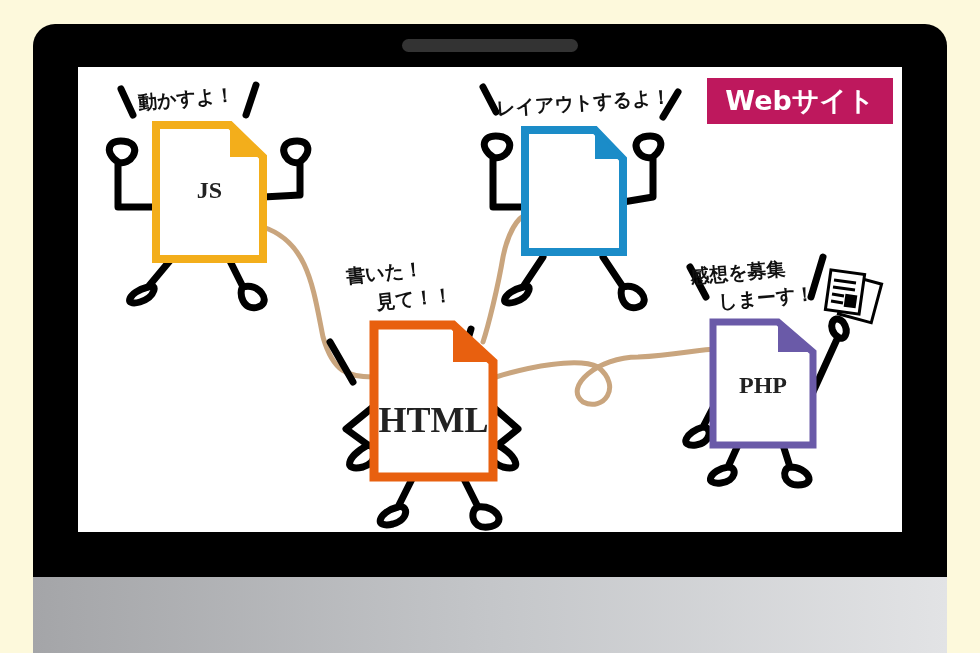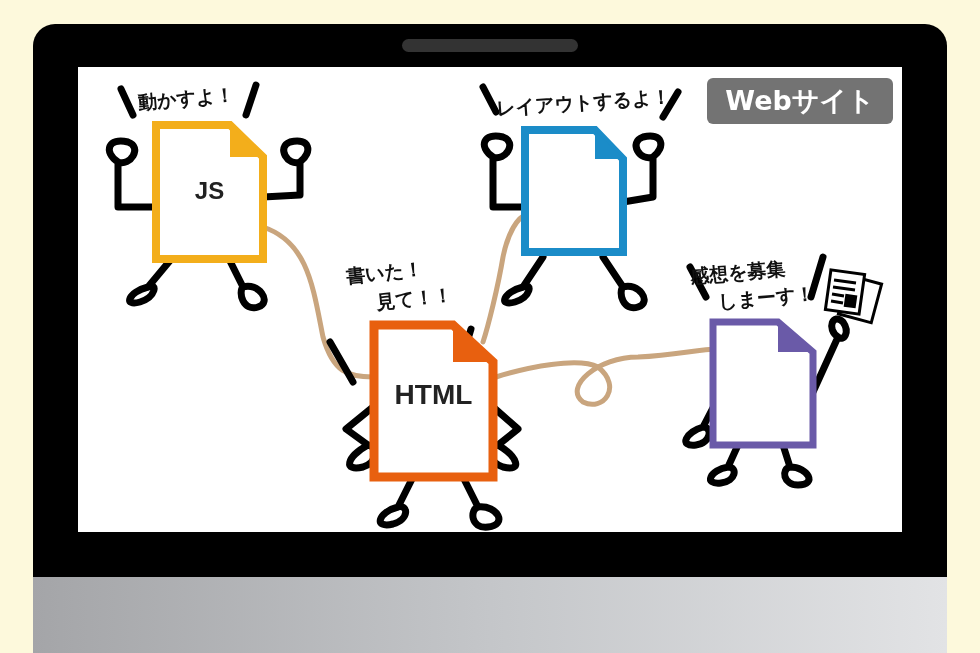--- a/index.html
+++ b/index.html
@@ -21,26 +21,26 @@
     position: absolute; left: 33px; top: 577px; width: 914px; height: 76px;
     background: linear-gradient(90deg, #a4a5a8 0%, #c4c6c9 50%, #e2e3e5 100%);
   }
   .screen {
     position: absolute; left: 78px; top: 67px; width: 824px; height: 465px;
     background: #fff;
   }
   .screen svg { position: absolute; left: 0; top: 0; }
   .badge {
     position: absolute; left: 629px; top: 11px; width: 186px; height: 46px;
-    background: #737373; border-radius: 6px; color: #fff;
+    background: #be185d; border-radius: 0; color: #fff;
     font-family: "DejaVu Sans", sans-serif; font-weight: bold; font-size: 27px;
     display: flex; align-items: center; justify-content: center;
   }
   .label {
-    position: absolute; font-family: Liberation Sans, sans-serif; font-weight: bold;
+    position: absolute; font-family: Liberation Serif, serif; font-weight: bold;
     color: #222; text-align: center;
   }
   .bubble {
     position: absolute; font-family: "DejaVu Sans", sans-serif; font-weight: bold;
     color: #111; font-size: 19px; line-height: 26px; white-space: nowrap;
   }
 </style>
 </head>
 <body>
 
@@ -117,21 +117,22 @@
         <rect x="768" y="229" width="9" height="10" fill="#000" transform="rotate(8 772 234)"></rect>
       </g>
       <path d="M635 255 L700 255 L735 285 L735 378 L635 378 Z" fill="#fff" stroke="#6a5aa8" stroke-width="7"></path>
       <path d="M700 255 L700 285 L735 285 Z" fill="#6a5aa8"></path>
     </g>
   </svg>
 
   <div class="badge">Webサイト</div>
 
   <div class="label" style="left:78px;top:110px;width:107px;font-size:24px;">JS</div>
-  <div class="label" style="left:296px;top:312px;width:119px;font-size:28px;">HTML</div>
+  <div class="label" style="left:296px;top:332px;width:119px;font-size:36px;">HTML</div>
+  <div class="label" style="left:635px;top:305px;width:100px;font-size:24px;">PHP</div>
 
   <div class="bubble" style="left:60px;top:18px;transform:rotate(-5deg);">動かすよ！</div>
   <div class="bubble" style="left:418px;top:22px;transform:rotate(-4deg);">レイアウトするよ！</div>
   <div class="bubble" style="left:268px;top:192px;transform:rotate(-6deg);">書いた！</div>
   <div class="bubble" style="left:298px;top:218px;transform:rotate(-6deg);">見て！！</div>
   <div class="bubble" style="left:612px;top:192px;transform:rotate(-5deg);">感想を募集</div>
   <div class="bubble" style="left:640px;top:217px;transform:rotate(-5deg);">しまーす！</div>
 </div>
 
 </body></html>

